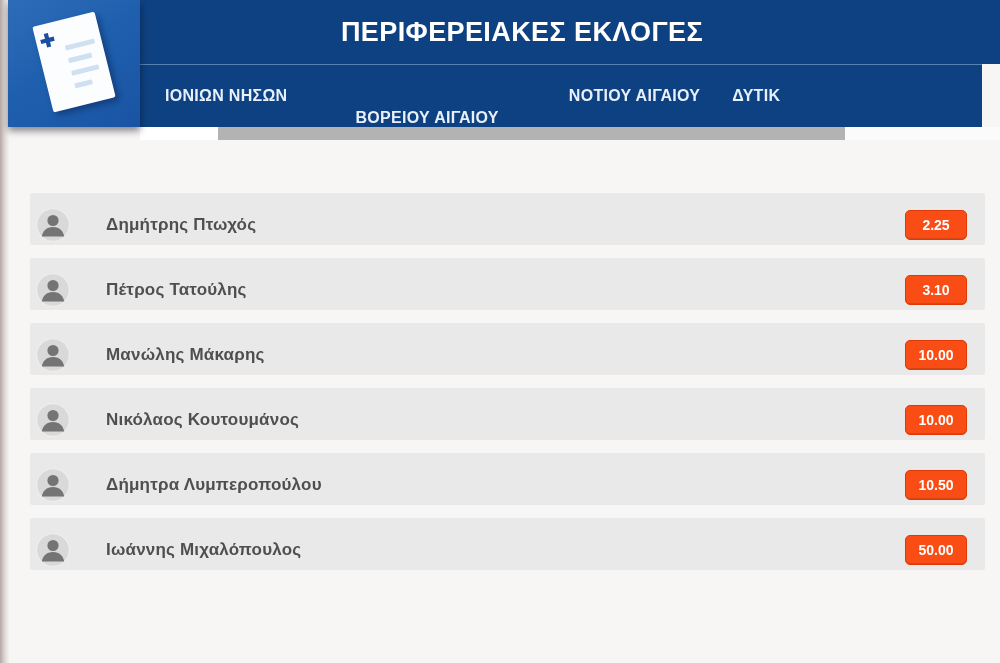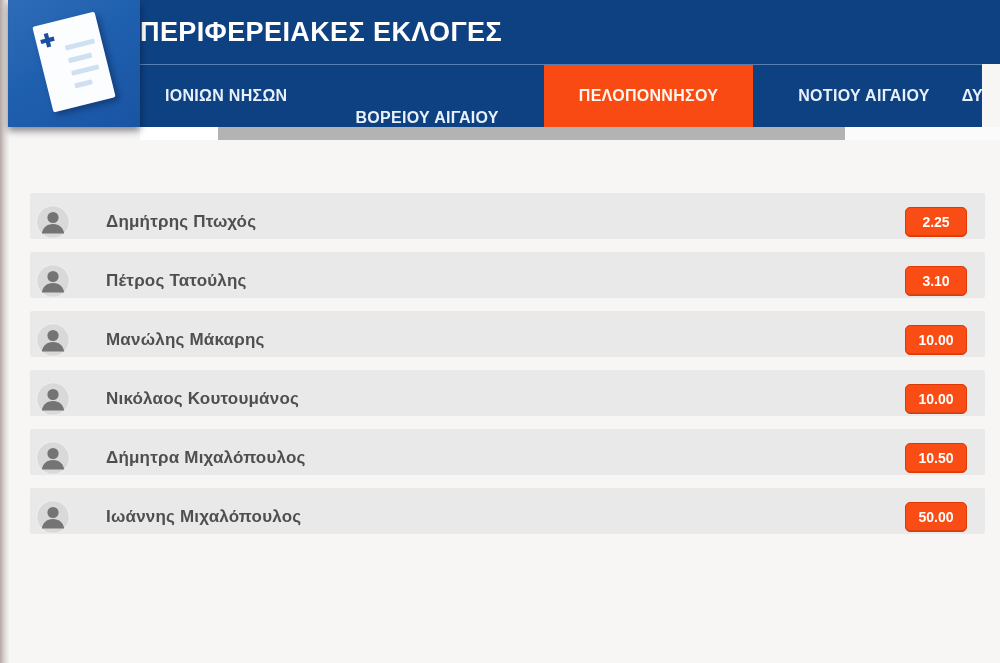--- a/index.html
+++ b/index.html
@@ -15,21 +15,21 @@
   .edge-shadow {
     position:absolute; left:0; top:0; width:9px; height:663px;
     background:linear-gradient(to right, rgba(72,42,34,0.38), rgba(72,42,34,0.14) 55%, rgba(72,42,34,0.02));
     z-index:30; pointer-events:none;
   }
 
   
   .title-bar {
     position:absolute; left:140px; top:0; width:860px; height:64px;
     background:var(--navy, #0e4181);
-    display:flex; align-items:center; 
+    display:flex; align-items:center; justify-content:center;
     padding-right:96px;
   }
   .title-bar h1 {
     color:#ffffff; font-size:27px; font-weight:bold; letter-spacing:0.4px;
     white-space:nowrap;
   }
 
   .tab-bar {
     position:absolute; left:140px; top:64px; width:842px; height:63px;
     background:var(--navy, #0e4181);
@@ -89,21 +89,21 @@
   }
   .scroll-track-gray {
     position:absolute; left:78px; top:0; width:627px; height:13px; background:#b3b3b3;
   }
 
   
   .rows {
     position:absolute; left:30px; top:193px; width:955px;
   }
   .row {
-    height:46px; margin-bottom:13px;
+    height:52px; margin-bottom:13px;
     background:#e9e9e9; border-radius:2px;
     display:flex; align-items:center;
     padding:12px 18px 0 6px;
   }
   .avatar {
     width:34px; height:34px; flex:0 0 auto;
     border-radius:50%;
   }
   .row .name {
     margin-left:36px;
@@ -130,23 +130,20 @@
   <h1>ΠΕΡΙΦΕΡΕΙΑΚΕΣ ΕΚΛΟΓΕΣ</h1>
 </div>
 
 <div class="tab-bar">
   <div class="tab t1">
     <span>ΙΟΝΙΩΝ ΝΗΣΩΝ</span>
   </div>
   <div class="tab t2">
     <span>ΒΟΡΕΙΟΥ ΑΙΓΑΙΟΥ</span>
   </div>
-  <div class="tab t3 active">
-    <span>ΠΕΛΟΠΟΝΝΗΣΟΥ</span>
-  </div>
   <div class="tab t4">
     <span>ΝΟΤΙΟΥ ΑΙΓΑΙΟΥ</span>
   </div>
   <div class="tab t5">
     <span>ΔΥΤΙΚ</span>
   </div>
 </div>
 
 <div class="logo-tile">
   <div class="doc">
@@ -239,21 +236,21 @@
           <clipPath id="c4">
             <circle cx="17" cy="17" r="17"></circle>
           </clipPath>
         </defs>
       <circle cx="17" cy="17" r="16.5" fill="#d9d9d9" stroke="#eeeeee" stroke-width="1.5"></circle>
       <g clip-path="url(#c4)">
         <circle cx="17" cy="12.5" r="5.6" fill="#747474"></circle>
         <path d="M17 19c-6.5 0-10.3 4-11.2 9.5h22.4C27.3 23 23.5 19 17 19z" fill="#747474"></path>
       </g>
     </svg>
-    <span class="name">Δήμητρα Μιχαλόπουλος</span>
+    <span class="name">Δήμητρα Λυμπεροπούλου</span>
     <div class="odds">10.50</div>
   </div>
 
   <div class="row">
     <svg class="avatar" viewBox="0 0 34 34">
       <defs>
           <clipPath id="c5">
             <circle cx="17" cy="17" r="17"></circle>
           </clipPath>
         </defs>

